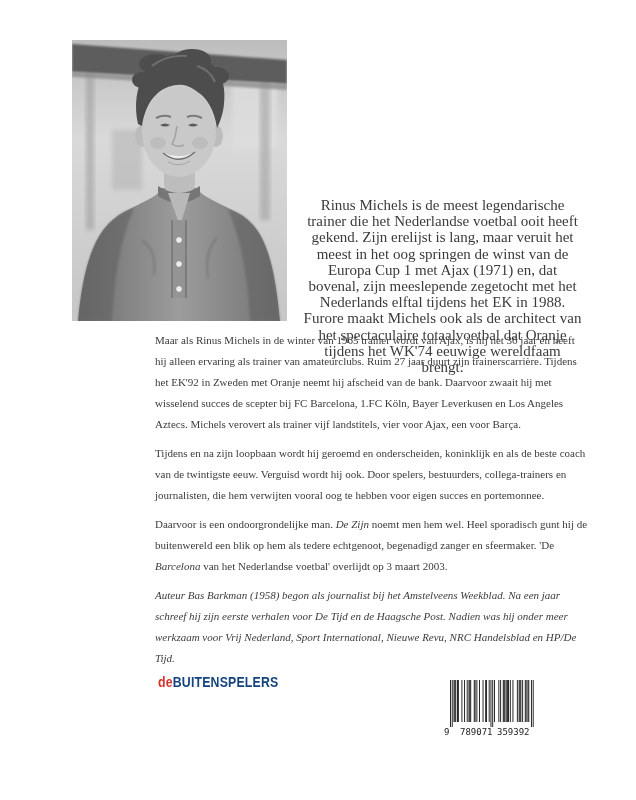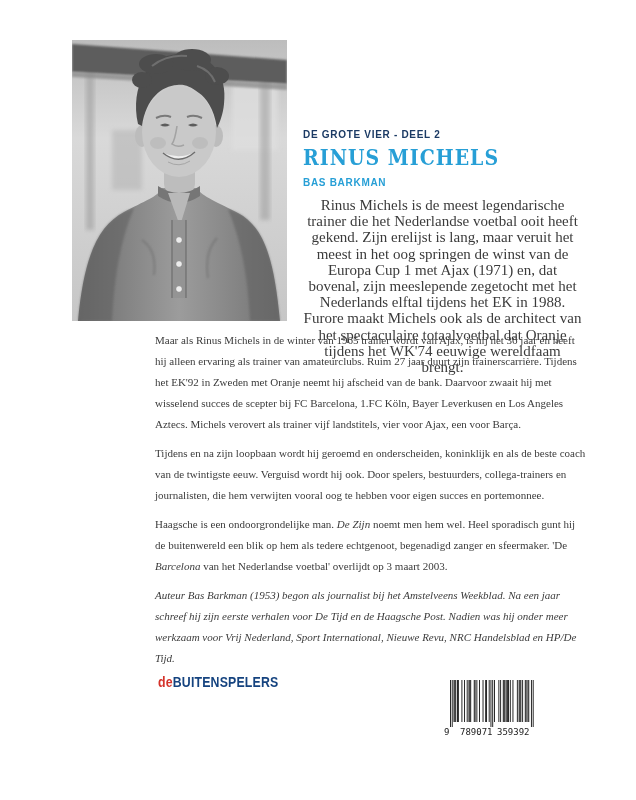--- a/index.html
+++ b/index.html
@@ -125,33 +125,28 @@
       <path d="M116,85 Q121,82 126,85 Q121,88 116,85 Z" fill="#5c5c5c"></path>
       <path d="M105,86 Q103,100 100,104 Q105,108 112,105" stroke="#a3a3a3" stroke-width="1.6" fill="none"></path>
       <path d="M91,113 Q107,126 123,112 Q108,120 91,113 Z" fill="#efefef"></path>
       <path d="M91,113 Q107,126 123,112" stroke="#6e6e6e" stroke-width="1.4" fill="none"></path>
       <path d="M96,122 Q107,128 118,121" stroke="#9c9c9c" stroke-width="1" fill="none" opacity="0.8"></path>
       <ellipse cx="86" cy="103" rx="8" ry="6" fill="#b5b5b5" opacity="0.6"></ellipse>
       <ellipse cx="128" cy="103" rx="8" ry="6" fill="#b5b5b5" opacity="0.6"></ellipse>
     </svg>
   </div>
 
-  <div class="header">
-    <div class="series">DE GROTE VIER - DEEL 2</div>
-    <div class="title">RINUS MICHELS</div>
-    <div class="author">BAS BARKMAN</div>
-  </div>
 
   <div class="intro">Rinus Michels is de meest legendarische trainer die het Nederlandse voetbal ooit heeft gekend. Zijn erelijst is lang, maar veruit het meest in het oog springen de winst van de Europa Cup 1 met Ajax (1971) en, dat bovenal, zijn meeslepende zegetocht met het Nederlands elftal tijdens het EK in 1988. Furore maakt Michels ook als de architect van het spectaculaire totaalvoetbal dat Oranje tijdens het WK'74 eeuwige wereldfaam brengt.</div>
 
   <div class="paras">
       <p><span>Maar als Rinus Michels in de winter van 1965 trainer wordt van Ajax, is hij net 36 jaar en heeft hij alleen ervaring als trainer van amateurclubs. Ruim 27 jaar duurt zijn trainerscarrière. Tijdens het EK'92 in Zweden met Oranje neemt hij afscheid van de bank. Daarvoor zwaait hij met wisselend succes de scepter bij FC Barcelona, 1.FC Köln, Bayer Leverkusen en Los Angeles Aztecs. Michels verovert als trainer vijf landstitels, vier voor Ajax, een voor Barça.</span></p>
       <p><span>Tijdens en na zijn loopbaan wordt hij geroemd en onderscheiden, koninklijk en als de beste coach van de twintigste eeuw. Verguisd wordt hij ook. Door spelers, bestuurders, collega-trainers en journalisten, die hem verwijten vooral oog te hebben voor eigen succes en portemonnee.</span></p>
-      <p><span>Haagsche is een ondoorgrondelijke man. </span><span class="it">De Zijn</span><span> noemt men hem wel. Heel sporadisch gunt hij de buitenwereld een blik op hem als tedere echtgenoot, begenadigd zanger en sfeermaker. 'De </span><span class="it">Barcelona</span><span> van het Nederlandse voetbal' overlijdt op 3 maart 2003.</span></p>
-      <p class="italic"><span>Auteur Bas Barkman (1953) begon als journalist bij het Amstelveens Weekblad. Na een jaar schreef hij zijn eerste verhalen voor De Tijd en de Haagsche Post. Nadien was hij onder meer werkzaam voor Vrij Nederland, Sport International, Nieuwe Revu, NRC Handelsblad en HP/De Tijd.</span></p>
+      <p><span>Daarvoor is een ondoorgrondelijke man. </span><span class="it">De Zijn</span><span> noemt men hem wel. Heel sporadisch gunt hij de buitenwereld een blik op hem als tedere echtgenoot, begenadigd zanger en sfeermaker. 'De </span><span class="it">Barcelona</span><span> van het Nederlandse voetbal' overlijdt op 3 maart 2003.</span></p>
+      <p class="italic"><span>Auteur Bas Barkman (1958) begon als journalist bij het Amstelveens Weekblad. Na een jaar schreef hij zijn eerste verhalen voor De Tijd en de Haagsche Post. Nadien was hij onder meer werkzaam voor Vrij Nederland, Sport International, Nieuwe Revu, NRC Handelsblad en HP/De Tijd.</span></p>
     </div>
 
   <div class="logo">
     <span class="pre">de</span><span class="nm">BUITENSPELERS</span>
   </div>
 
   <div class="barcode">
     <svg id="bcsvg" width="94" height="60" viewBox="0 0 94 60" xmlns="http://www.w3.org/2000/svg">
       <g id="bars" fill="#1a1a1a">
           <rect x="6.00" y="2" width="0.93" height="47"></rect>

